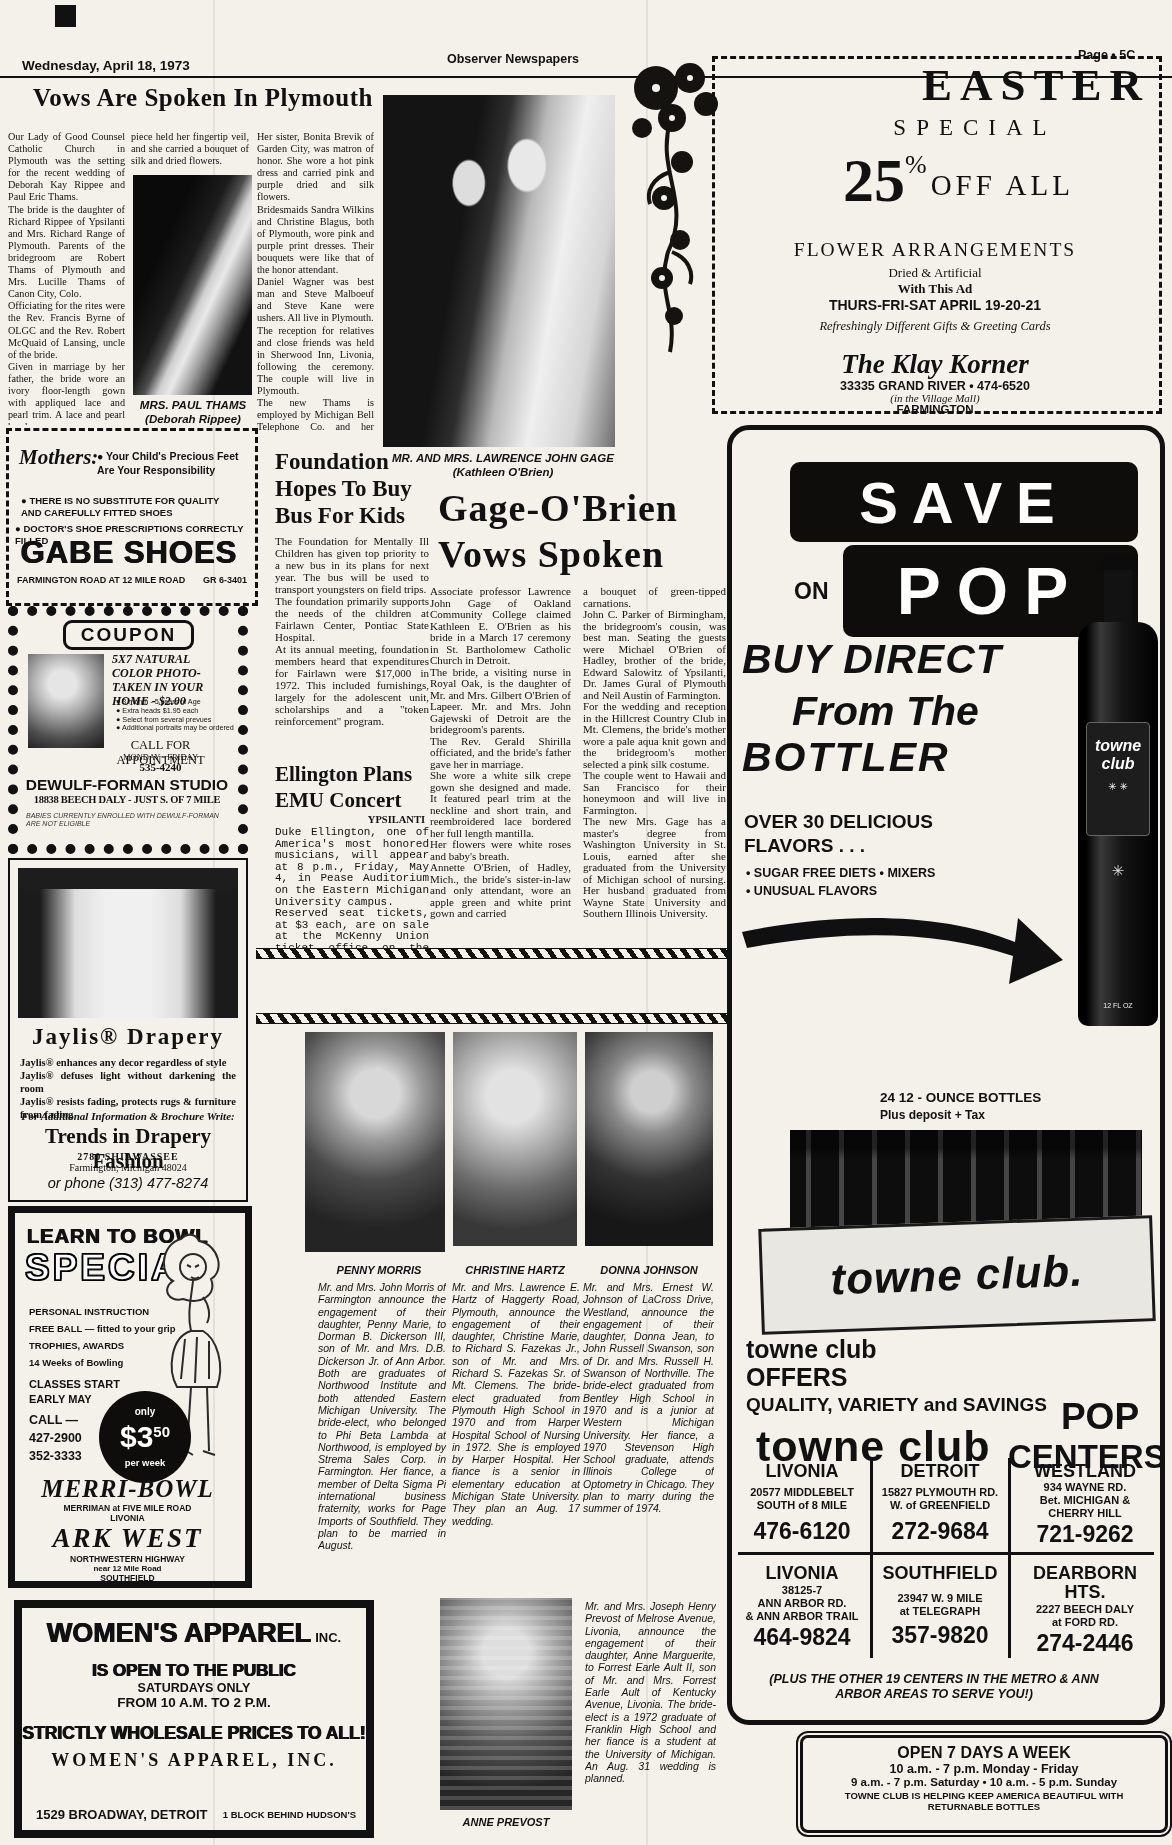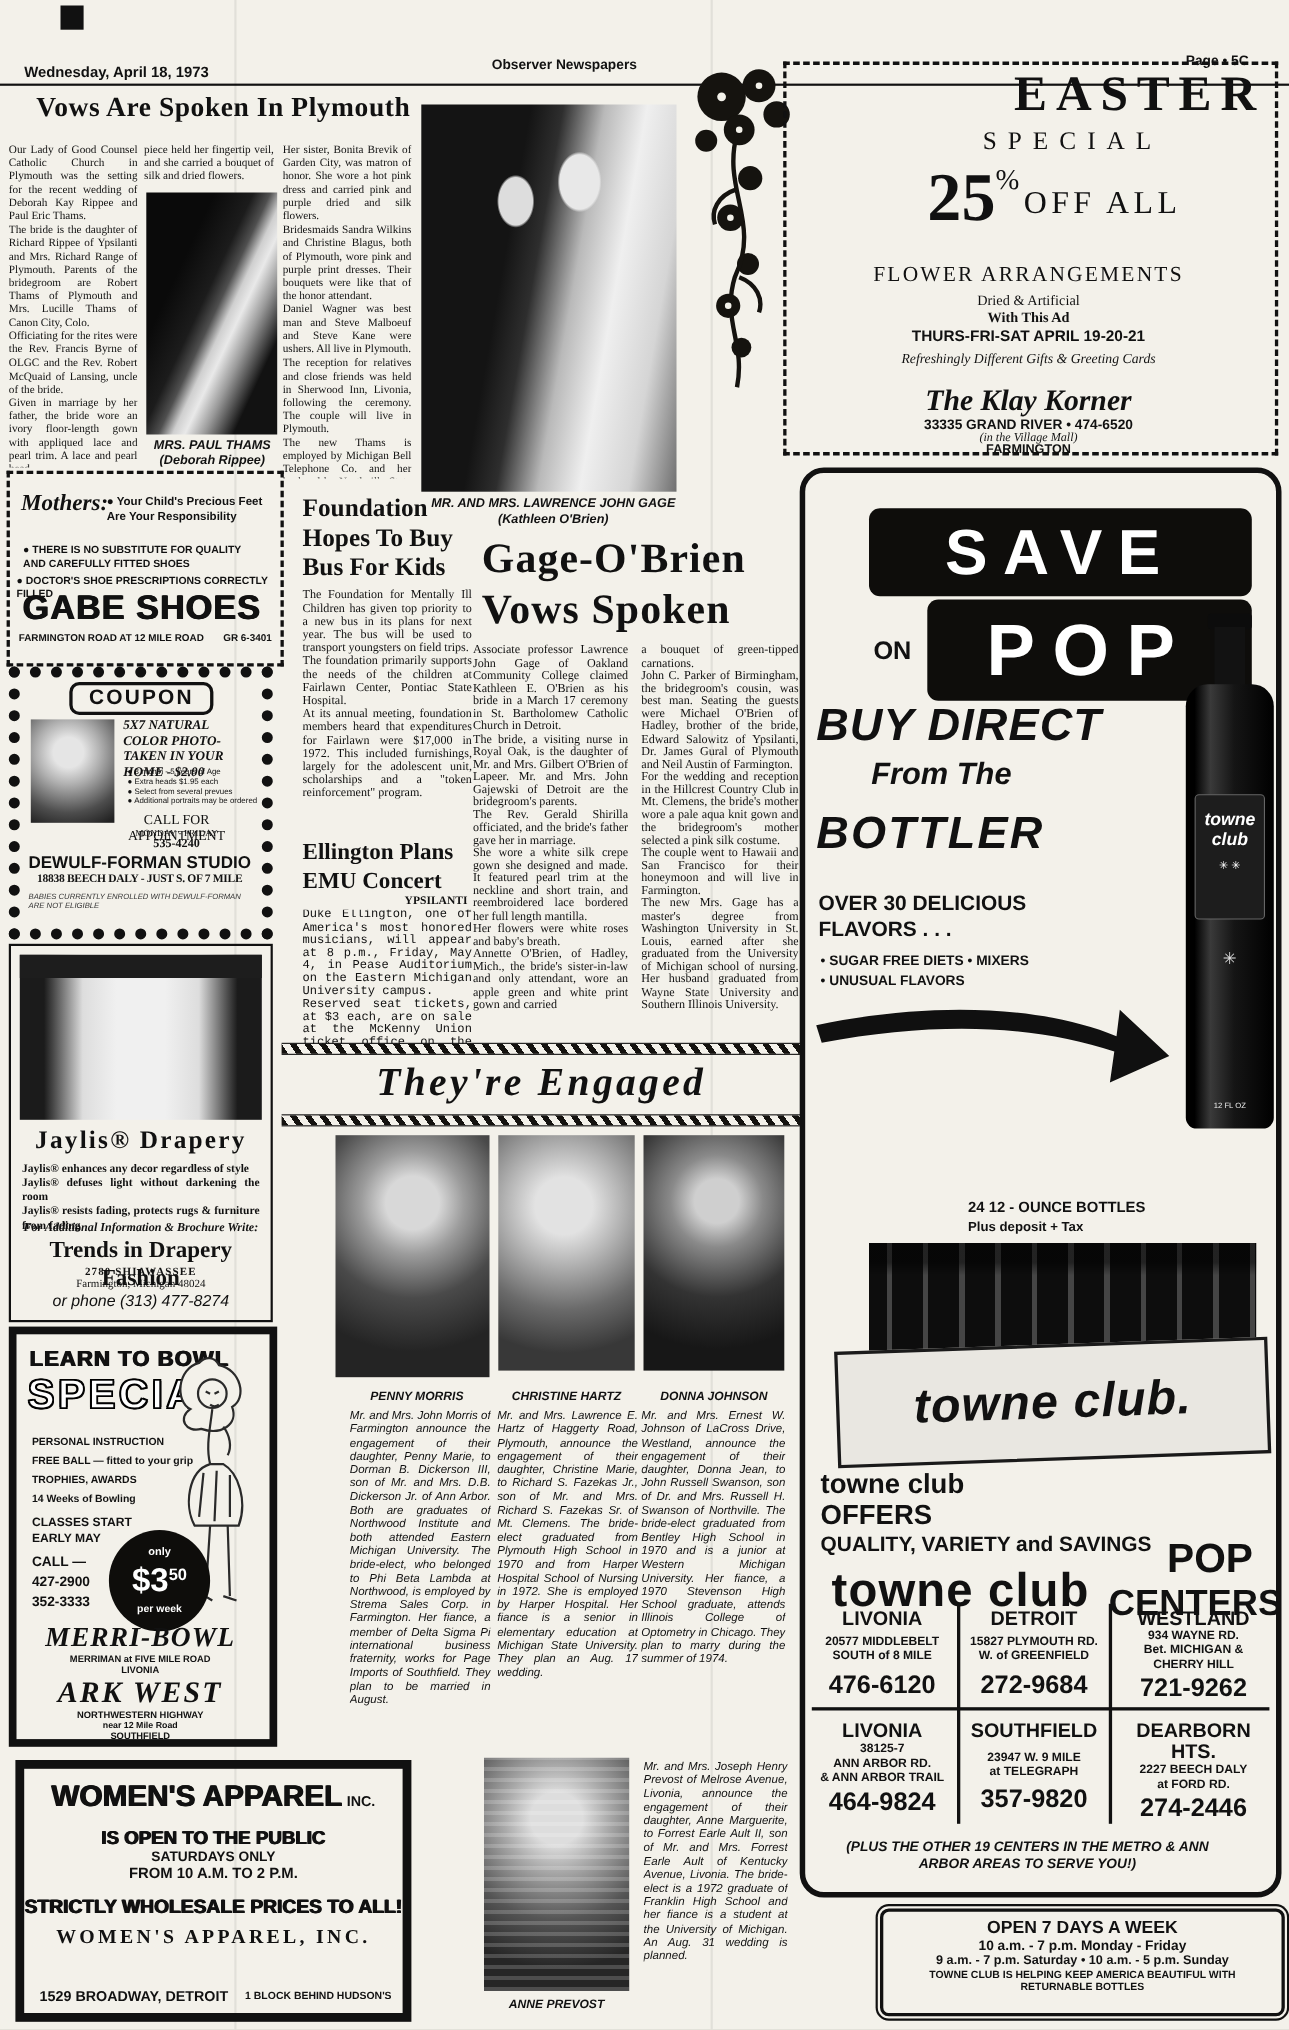--- a/index.html
+++ b/index.html
@@ -97,21 +97,20 @@
   <div class="abs midbody just pre" style="left:275px;top:535px;width:154px;height:218px;overflow:hidden;">The Foundation for Mentally Ill Children has given top priority to a new bus in its plans for next year. The bus will be used to transport youngsters on field trips.
 The foundation primarily supports the needs of the children at Fairlawn Center, Pontiac State Hospital.
 At its annual meeting, foundation members heard that expenditures for Fairlawn were $17,000 in 1972. This included furnishings, largely for the adolescent unit, scholarships and a "token reinforcement" program.</div>
   <div class="abs ser b pre" style="left:275px;top:761px;width:156px;font-size:21px;line-height:26px;">Ellington Plans
 EMU Concert</div>
   <div class="abs ser b r" style="left:275px;top:814px;width:150px;font-size:10.5px;">YPSILANTI</div>
   <div class="abs midbody just pre" style="left:275px;top:827px;width:154px;height:122px;overflow:hidden;line-height:11.6px;font-family:Liberation Mono, monospace;">Duke Ellington, one of America's most honored musicians, will appear at 8 p.m., Friday, May 4, in Pease Auditorium on the Eastern Michigan University campus.
 Reserved seat tickets, at $3 each, are on sale at the McKenny Union ticket office on the campus.</div>
 
   <div class="abs rope" style="left:256px;top:948px;width:472px;"></div>
-  <div class="abs ser i b c" style="left:256px;top:962px;width:472px;font-size:36px;letter-spacing:3px;">They're Engaged</div>
   <div class="abs rope" style="left:256px;top:1013px;width:472px;"></div>
 
   <div class="abs ph" style="left:305px;top:1032px;width:140px;height:220px;background:
        radial-gradient(circle at 50% 28%,#d8d8d8 0 14%,#9c9c9c 27%,#4a4a4a 50%,#242424 78%);"></div>
   <div class="abs ph" style="left:453px;top:1032px;width:124px;height:214px;background:
        radial-gradient(circle at 48% 30%,#e2e2e2 0 16%,#b5b5b5 32%,#6a6a6a 58%,#383838 82%);"></div>
   <div class="abs ph" style="left:585px;top:1032px;width:128px;height:214px;background:
        radial-gradient(circle at 52% 28%,#cfcfcf 0 12%,#8a8a8a 25%,#333333 52%,#171717 80%);"></div>
 
   <div class="abs bioname" style="left:312px;top:1264px;width:134px;">PENNY MORRIS</div>
@@ -294,21 +293,21 @@
           <div class="b i" style="font-size:16px;margin-top:14px;">towne</div>
           <div class="b i" style="font-size:16px;">club</div>
           <div style="font-size:10px;margin-top:8px;">✳ ✳</div>
         </div>
         <div class="abs c" style="left:0;top:240px;width:80px;color:#ddd;font-size:15px;">✳</div>
         <div class="abs c" style="left:0;top:380px;width:80px;color:#eee;font-size:7px;">12 FL OZ</div>
       </div>
     </div>
 
     <div class="abs b i" style="left:10px;top:206px;font-size:41px;letter-spacing:1px;">BUY DIRECT</div>
-    <div class="abs b i" style="left:60px;top:258px;font-size:28px;">From The</div>
+    <div class="abs b i" style="left:60px;top:258px;font-size:41px;">From The</div>
     <div class="abs b i" style="left:10px;top:304px;font-size:41px;letter-spacing:2px;">BOTTLER</div>
     <div class="abs b" style="left:12px;top:380px;width:265px;font-size:19px;line-height:24px;">OVER 30 DELICIOUS FLAVORS . . .</div>
     <div class="abs b" style="left:14px;top:436px;font-size:12.5px;">• SUGAR FREE DIETS  • MIXERS</div>
     <div class="abs b" style="left:14px;top:454px;font-size:12.5px;">• UNUSUAL FLAVORS</div>
 
     <svg class="abs" style="left:5px;top:472px;" width="330" height="92" viewBox="0 0 330 92">
       <path d="M5,30 C110,8 210,12 278,40 L281,16 L326,58 L272,82 L276,54 C205,30 115,26 10,46 Z" fill="#101010"></path>
     </svg>
 
     <div class="abs b" style="left:148px;top:660px;font-size:13.5px;">24 12 - OUNCE BOTTLES</div>

